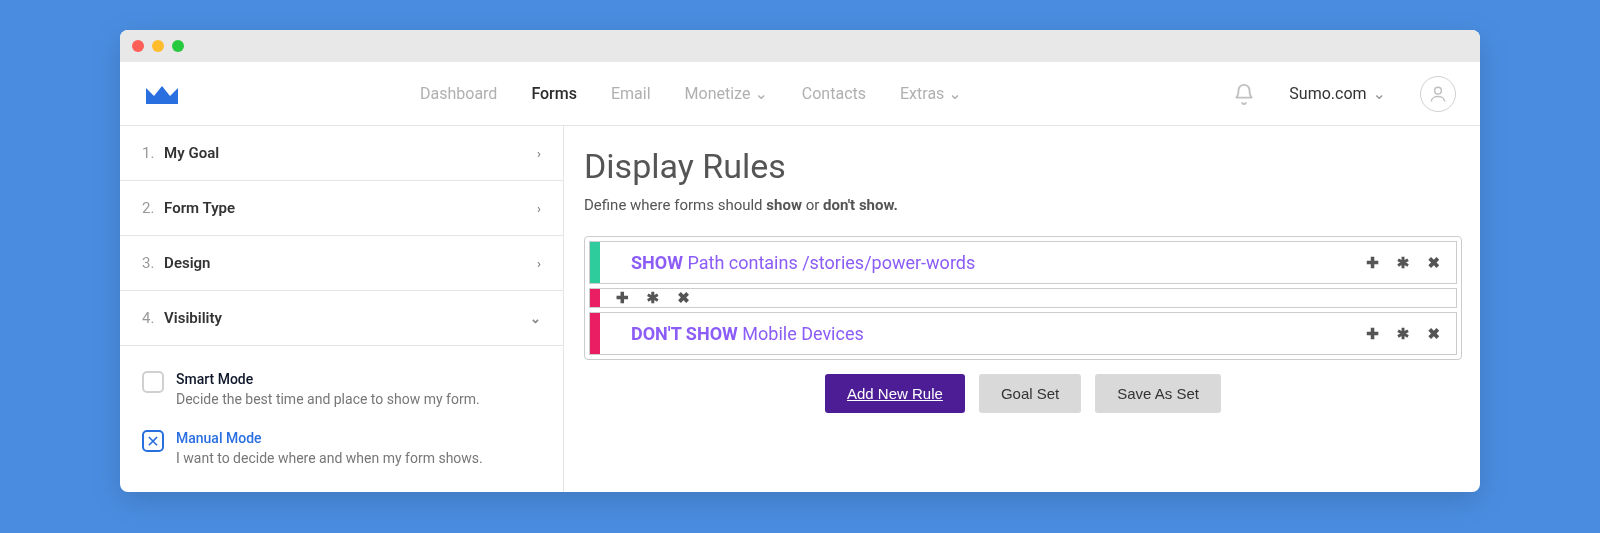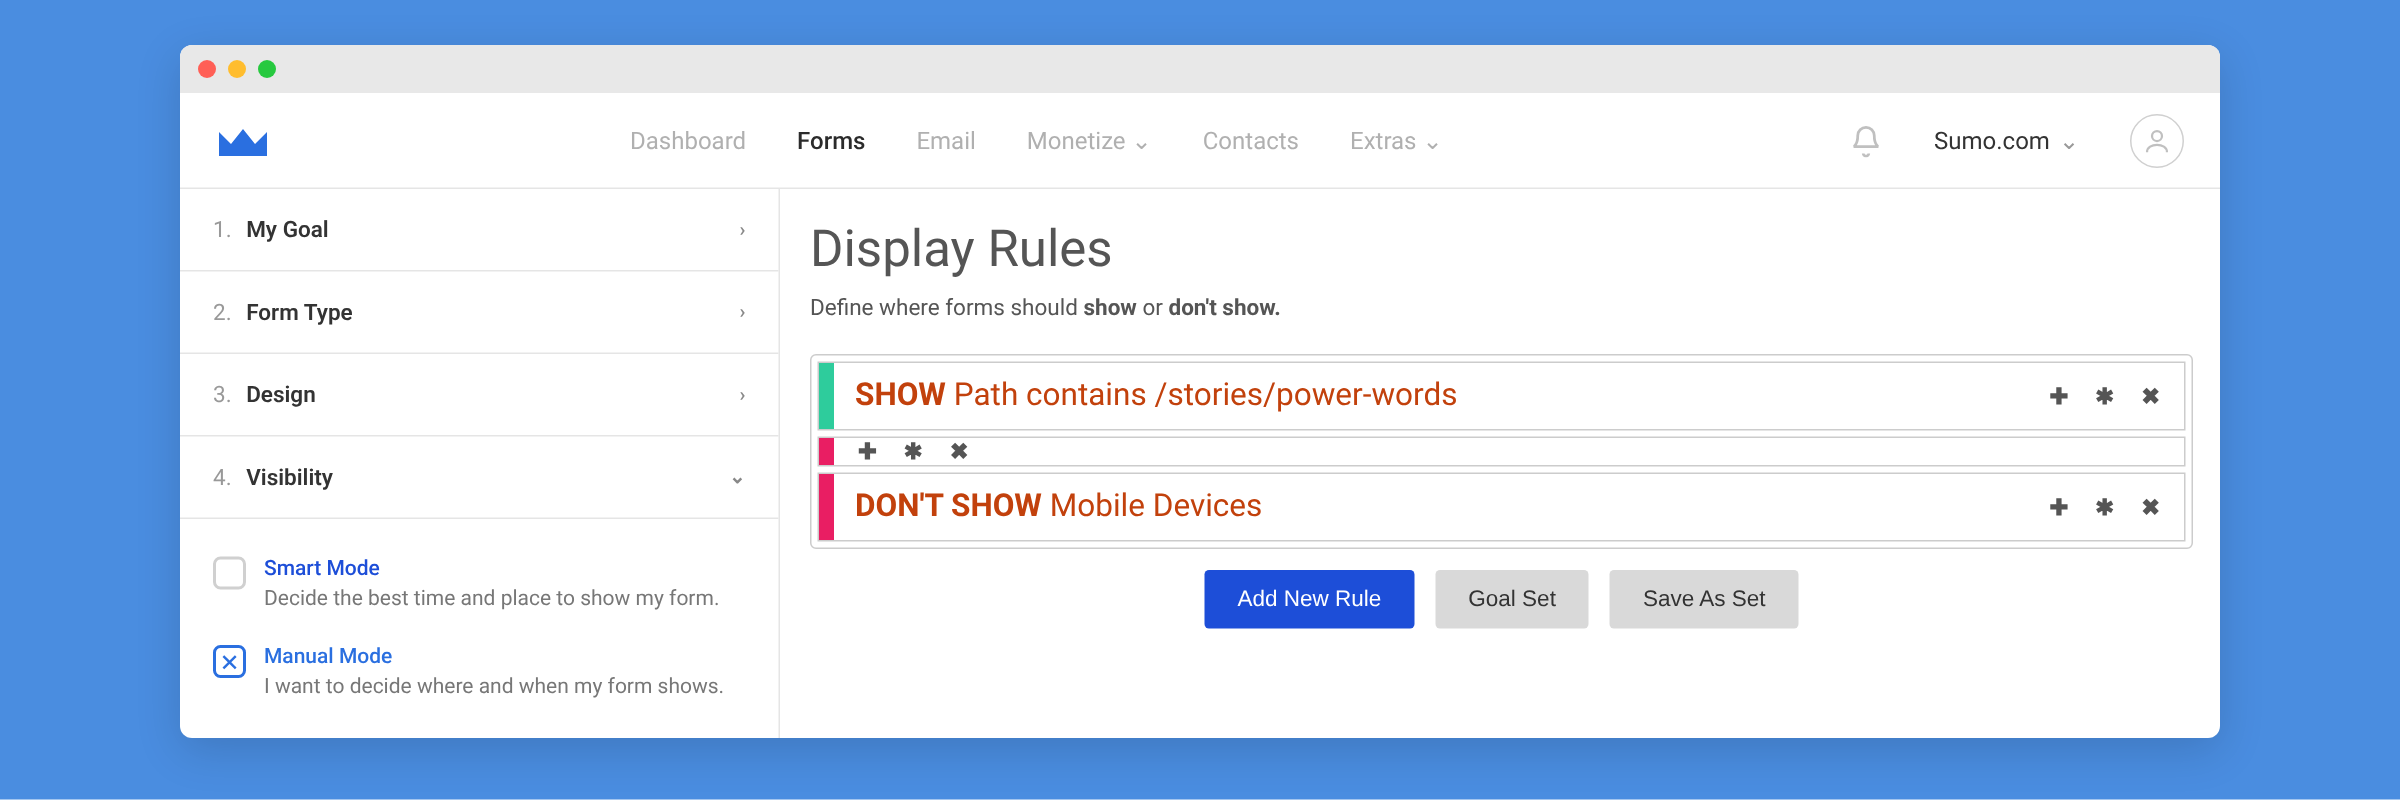--- a/index.html
+++ b/index.html
@@ -41,62 +41,62 @@
   .nav-link { color: #b0b0b0; font-size: 16px; cursor: pointer; display:flex; align-items:center; gap:4px; }
   .nav-link.active { color: #2b2b2b; font-weight: 500; }
   .nav-right { margin-left: auto; display: flex; align-items: center; gap: 34px; }
   .site-dd { color: #333; font-size: 16px; display:flex; align-items:center; gap:6px; cursor:pointer; }
   .avatar {
     width: 36px; height: 36px; border-radius: 50%;
     border: 1px solid #d0d0d0; display:flex; align-items:center; justify-content:center;
   }
   .bell { width:22px; height:22px; color:#c0c0c0; }
   .body-area { display: flex; }
-  .sidebar { width: 400px; border-right: 1px solid #e5e5e5; }
+  .sidebar { width: 444px; border-right: 1px solid #e5e5e5; }
   .step {
     display: flex; justify-content: space-between; align-items: center;
     padding: 18px 22px; border-bottom: 1px solid #e5e5e5;
     font-size: 15px; font-weight: 600; color: #333; cursor: pointer;
   }
   .step .num { color: #999; margin-right: 6px; font-weight: 400; }
   .chev { color: #888; font-size: 13px; }
   .modes { padding: 14px 0 14px 0; }
   .mode-row { display: flex; align-items: flex-start; gap: 12px; padding: 10px 22px; }
   .mode-check {
     width: 22px; height: 22px; border-radius: 5px; border: 2px solid #d0d0d0;
     display:flex; align-items:center; justify-content:center; flex-shrink:0; margin-top:1px;
   }
   .mode-check.selected { border-color: #2a6fe0; color:#2a6fe0; }
   .mode-text { font-size: 14px; line-height: 1.4; }
-  .mode-title { font-weight: 500; color: #1d4ed8; }
+  .mode-title { font-weight: 500; color: #0f172a; }
   .mode-title.selected { color: #2a6fe0; }
   .mode-desc { color: #777; }
   .main { flex: 1; padding: 20px 18px 30px 20px; }
   .main h1 { font-size: 34px; font-weight: 400; color: #555; margin-bottom: 10px; }
   .subline { font-size: 15px; color: #555; margin-bottom: 22px; }
   .subline .em { font-weight: 700; }
   .rules-box { border: 1px solid #ccc; border-radius: 4px; padding: 4px; background:#fff; }
   .rule {
     display: flex; align-items: center;
     border: 1px solid #ccc; margin-bottom: 4px; background:#fff;
   }
   .rule:last-child { margin-bottom: 0; justify-content: space-between; }
   .rule-accent { width: 10px; align-self: stretch; }
   .rule-accent.show { background: #2ecc9c; }
   .rule-accent.hide { background: #e91e63; }
-  .rule-text { flex: 1; padding: 10px 14px; font-size: 21px; color: #c2410c; }
+  .rule-text { flex: 1; padding: 10px 31px; font-size: 18px; color: #8b5cf6; }
   .rule-text .kw { font-weight: 700; }
   .rule-actions { display: flex; gap: 18px; padding: 0 16px; color: #555; }
   .rule-actions span { cursor: pointer; font-weight:700; font-size:15px; }
   .btn-row { display: flex; gap: 14px; justify-content: center; margin-top: 14px; }
   .btn {
     padding: 11px 22px; border: none; border-radius: 3px;
     font-size: 15px; cursor: pointer;
   }
-  .btn.primary { background: #1d4ed8; color: #fff; }
+  .btn.primary { background: #4c1d95; color: #fff; text-decoration: underline; }
   .btn.secondary { background: #d9d9d9; color: #333; }
   svg { display:block; }
 </style>
 </head>
 <body>
 
 <div class="window">
   <div class="titlebar">
     <div class="dot red"></div>
     <div class="dot yellow"></div>

